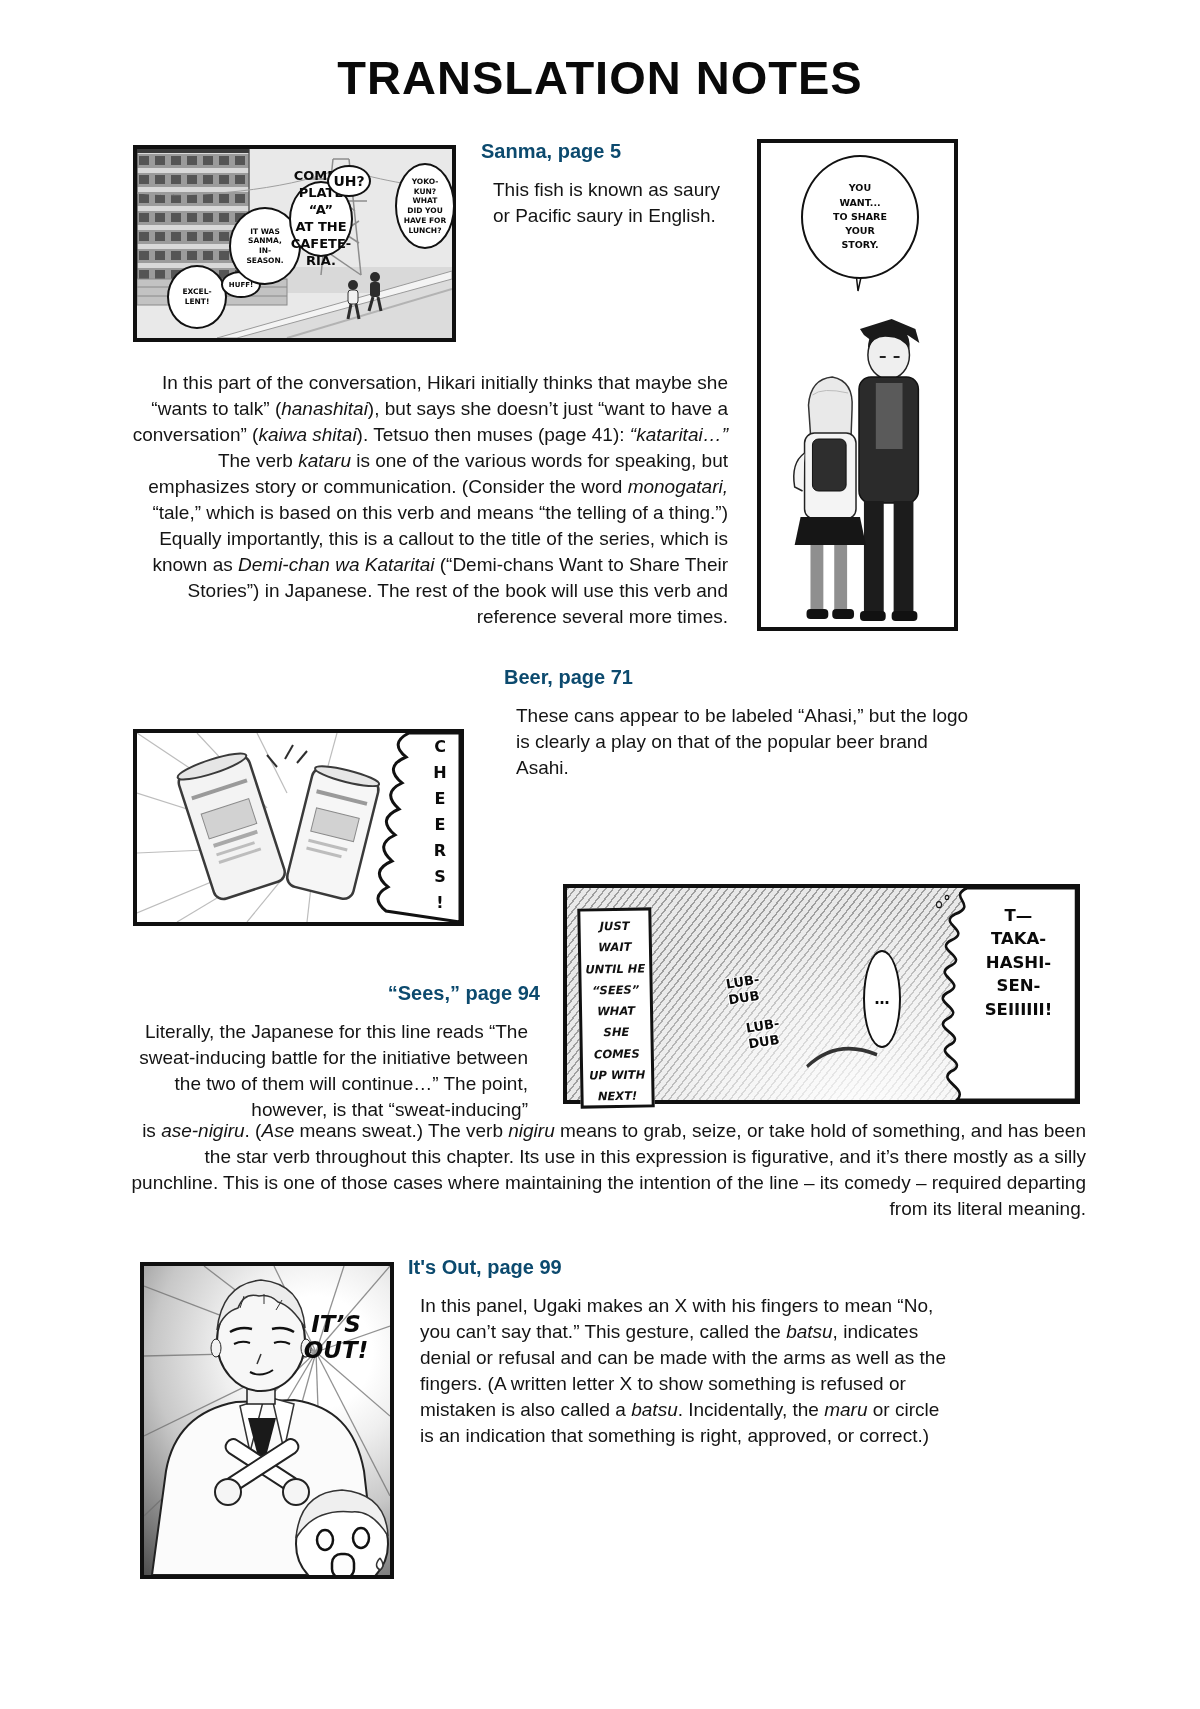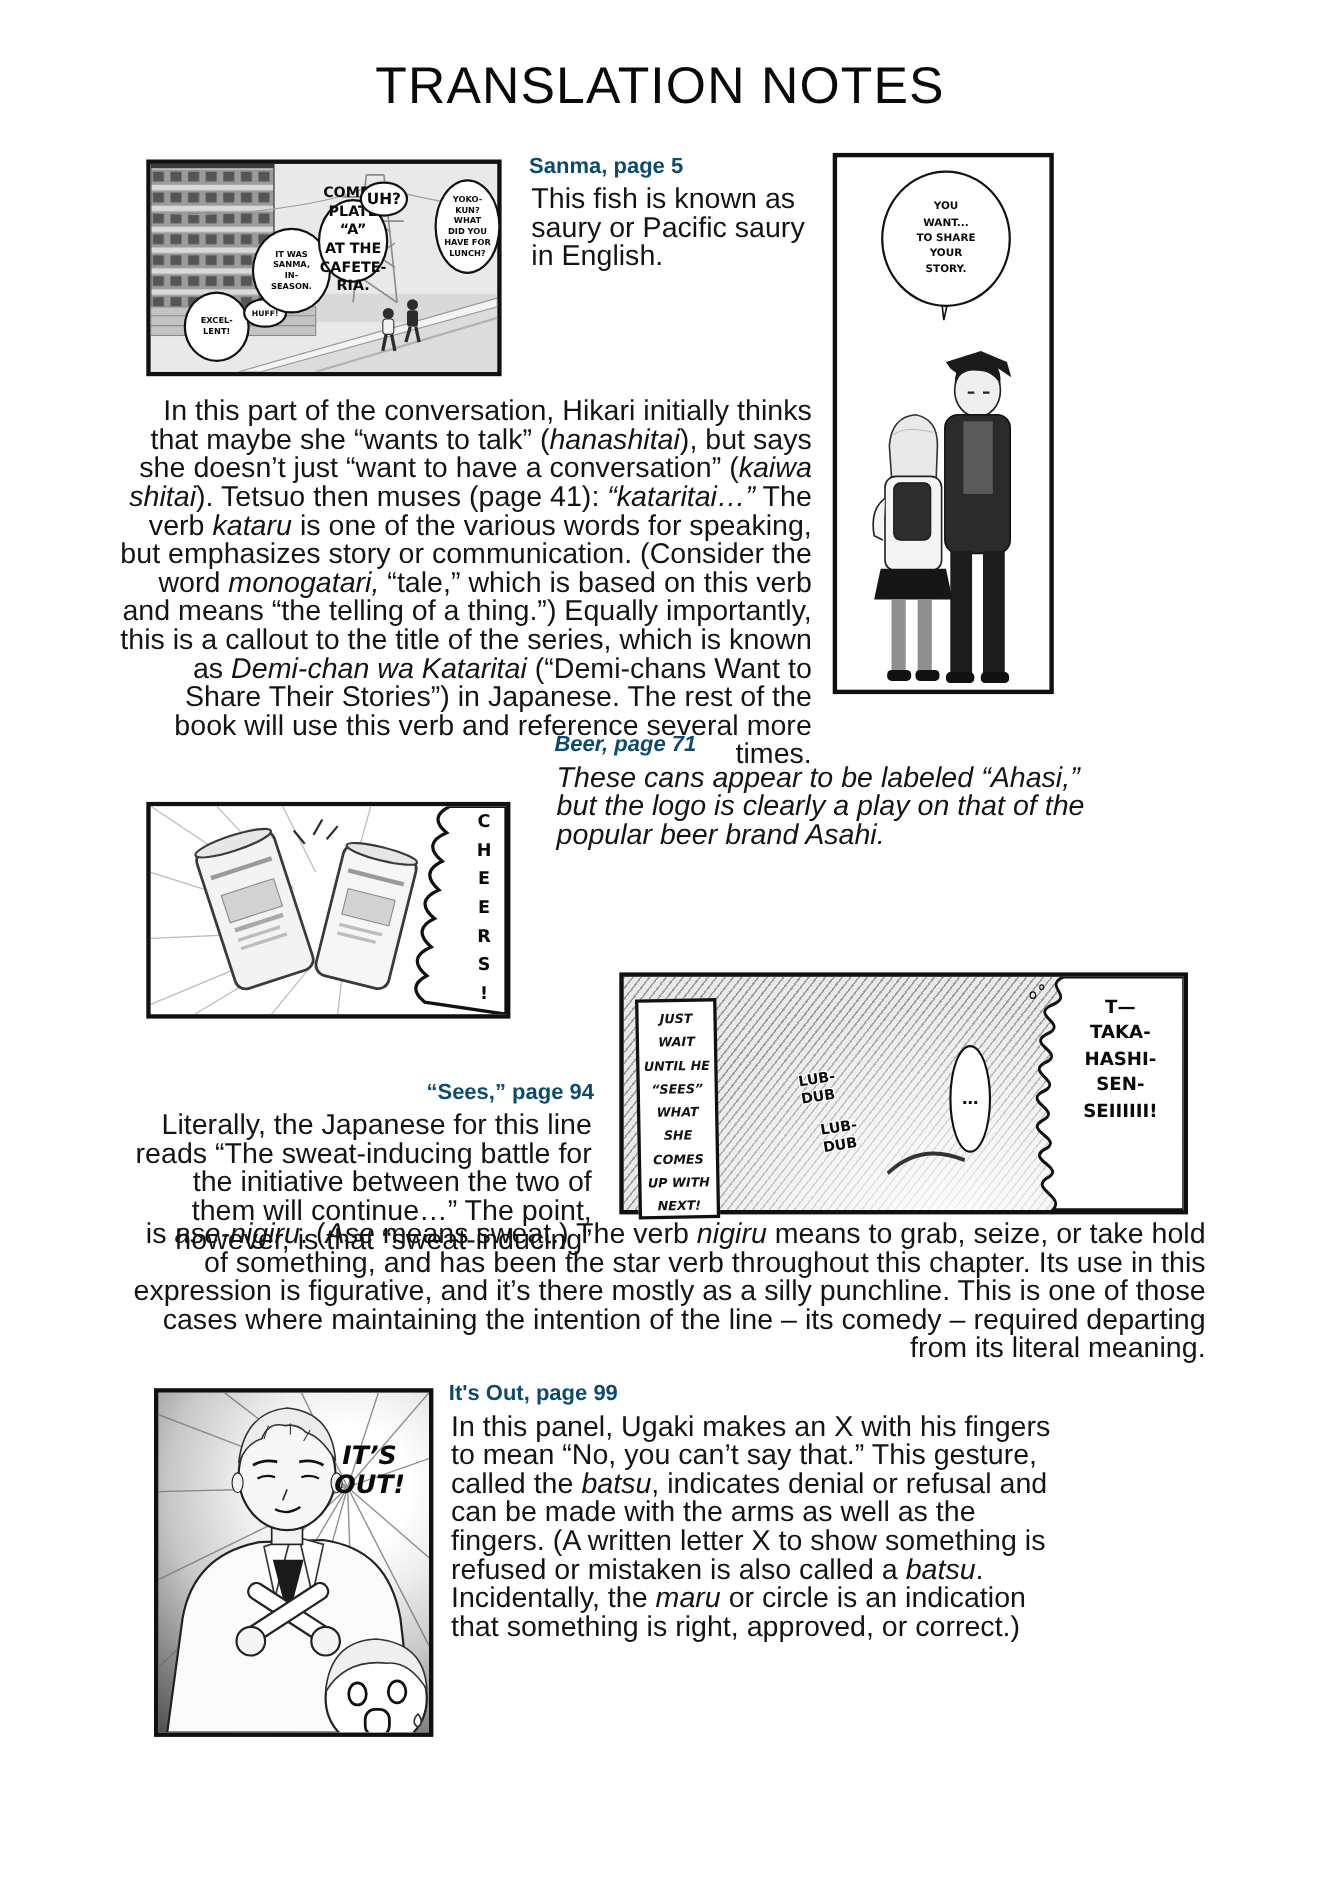--- a/index.html
+++ b/index.html
@@ -1,28 +1,28 @@
 <!DOCTYPE html>
 <html><head>
 <meta charset="utf-8">
 <style>
   html,body{margin:0;padding:0;background:#fff;}
   .page{position:relative;width:1200px;height:1709px;background:#ffffff;overflow:hidden;
         font-family:"Liberation Sans",sans-serif;color:#111;}
   .title{position:absolute;top:50px;left:0;width:100%;text-align:center;
-         font-size:47px;font-weight:normal;letter-spacing:1px;color:#0a0a0a;}
+         font-size:47px;font-weight:bold;letter-spacing:1px;color:#0a0a0a;}
   
   .note{position:absolute;}
   .note h3{margin:0;font-size:20px;line-height:27px;font-weight:bold;color:#0c4a6e;}
-  .note p{margin:2px;font-size:26px;line-height:26px;color:#141414;}
+  .note p{margin:12px;font-size:19px;line-height:26px;color:#141414;}
   .it{font-style:italic;}
   .align-r{text-align:right;}
   #note-sanma{left:481px;top:138px;width:268px;}
   #note-share{left:106px;top:358px;width:634px;}
-  #note-beer{left:504px;top:664px;width:484px;font-style:italic;}
+  #note-beer{left:504px;top:664px;width:484px;}
   #note-sees{left:110px;top:980px;width:430px;}
   #note-sees-wide{left:106px;top:1106px;width:992px;}
   #note-itsout{left:408px;top:1254px;width:560px;}
   
   .panel{position:absolute;background:#fff;border:4px solid #101010;box-sizing:border-box;}
   .panel svg{position:absolute;left:0;top:0;width:100%;height:100%;}
   #panel-jogging{left:133px;top:145px;width:323px;height:197px;}
   #panel-share{left:757px;top:139px;width:201px;height:492px;}
   #panel-beer{left:133px;top:729px;width:331px;height:197px;}
   #panel-sees{left:563px;top:884px;width:517px;height:220px;overflow:visible;

